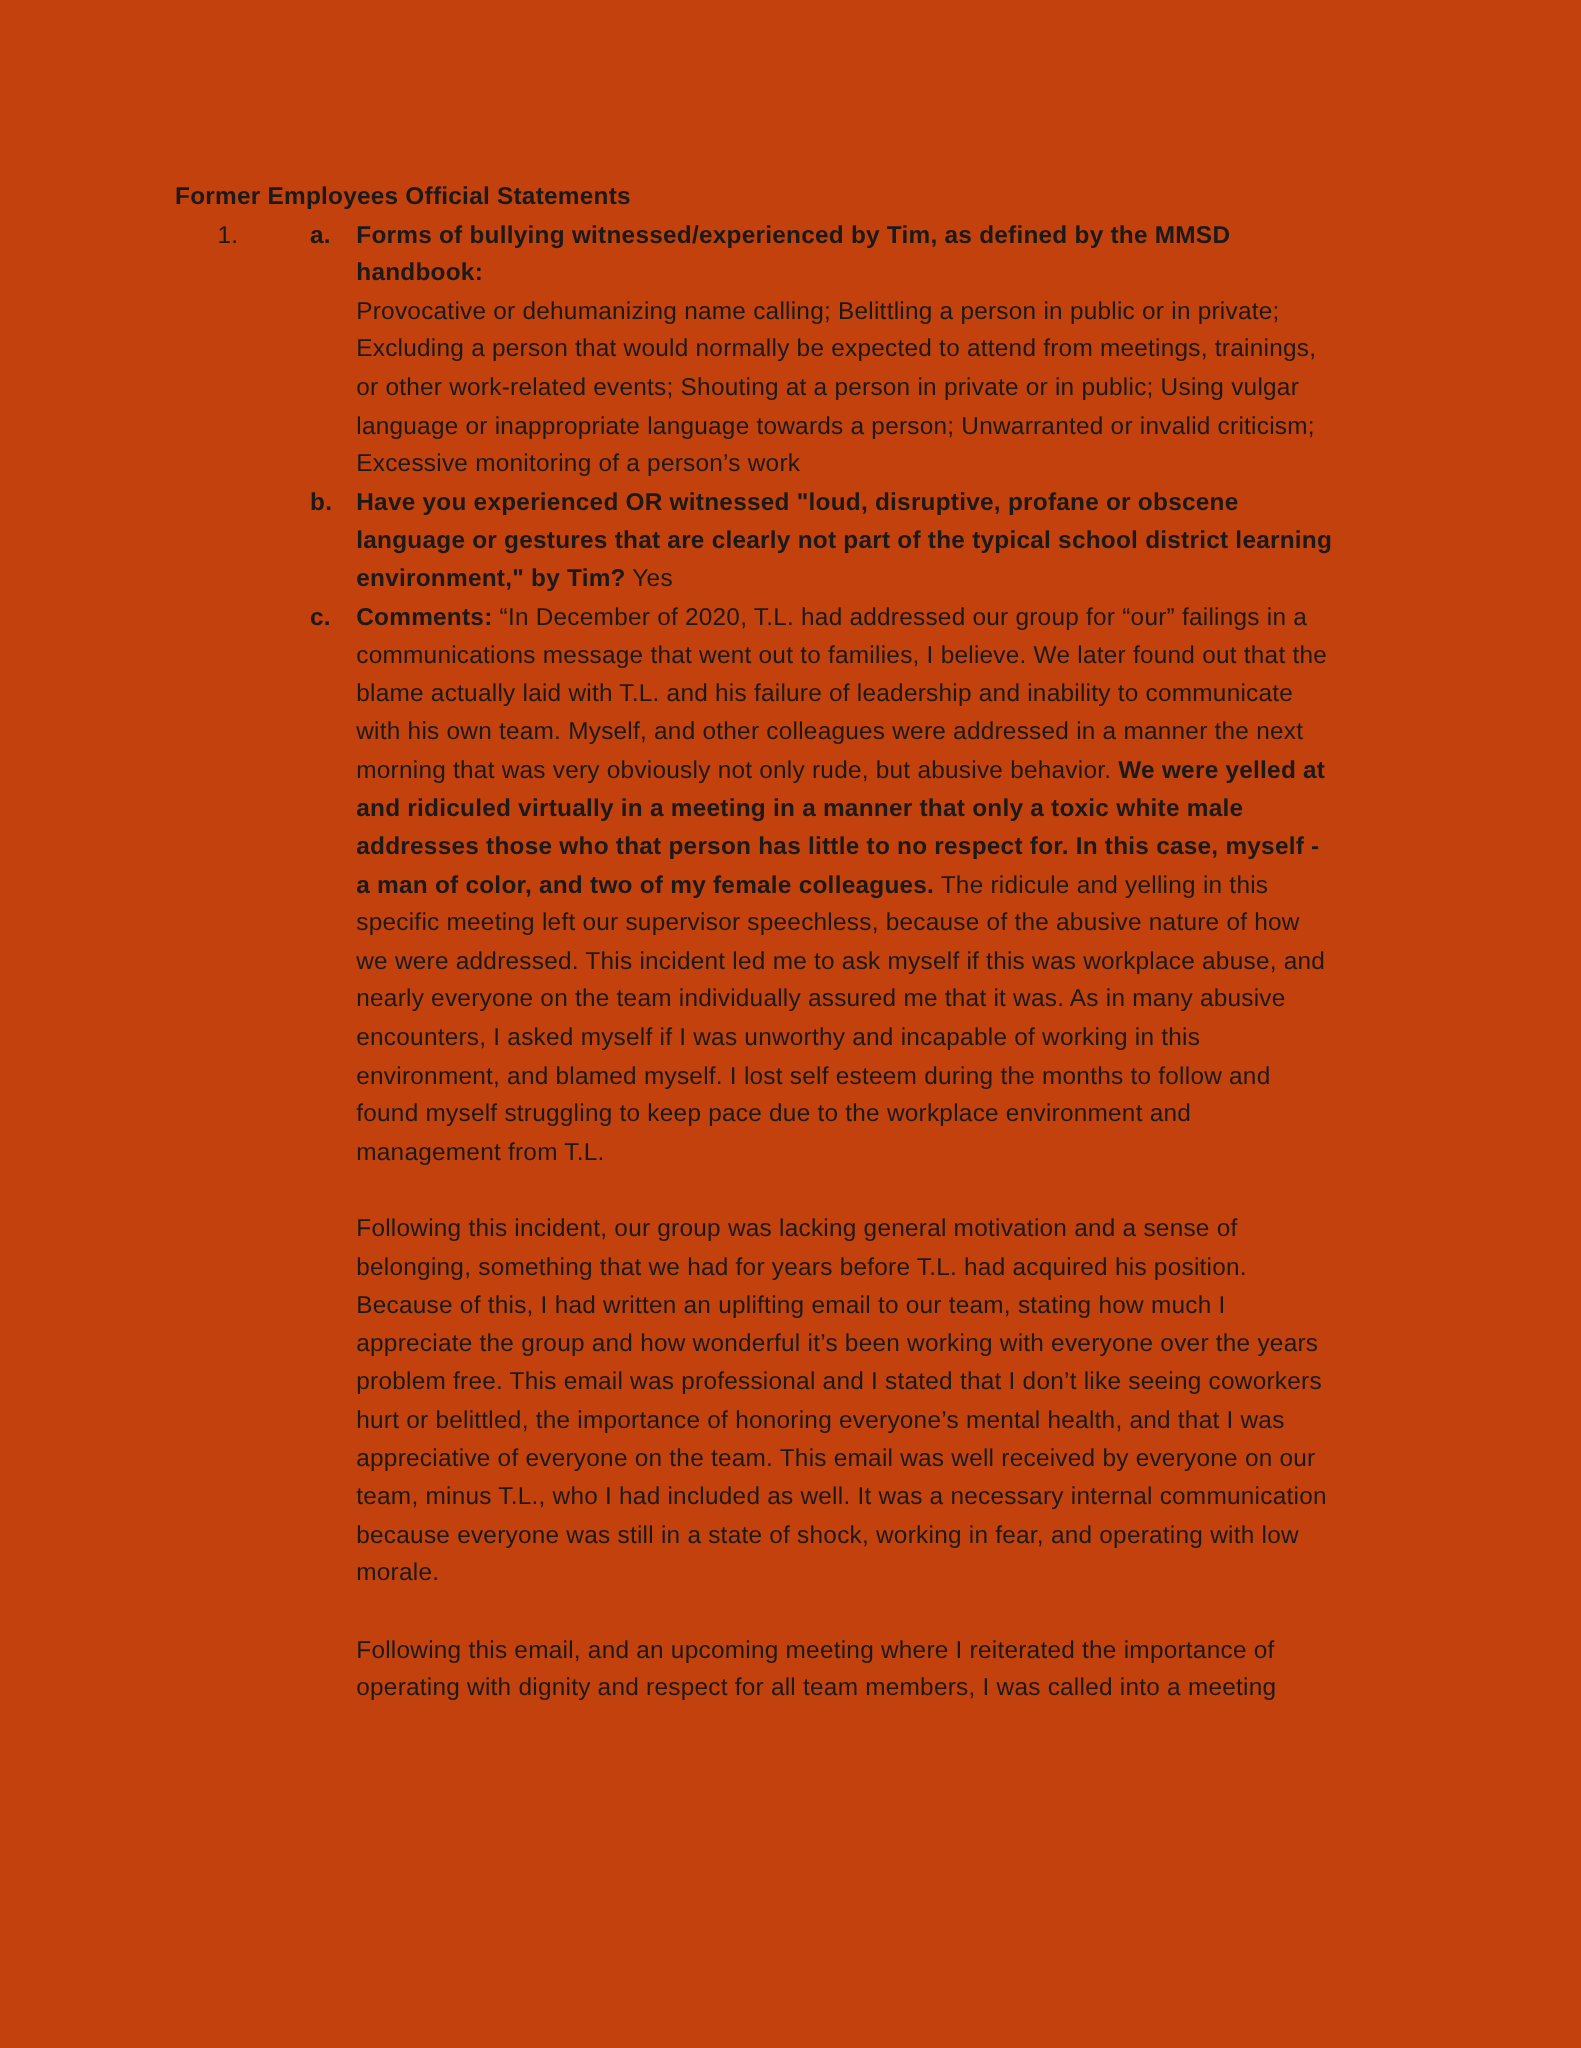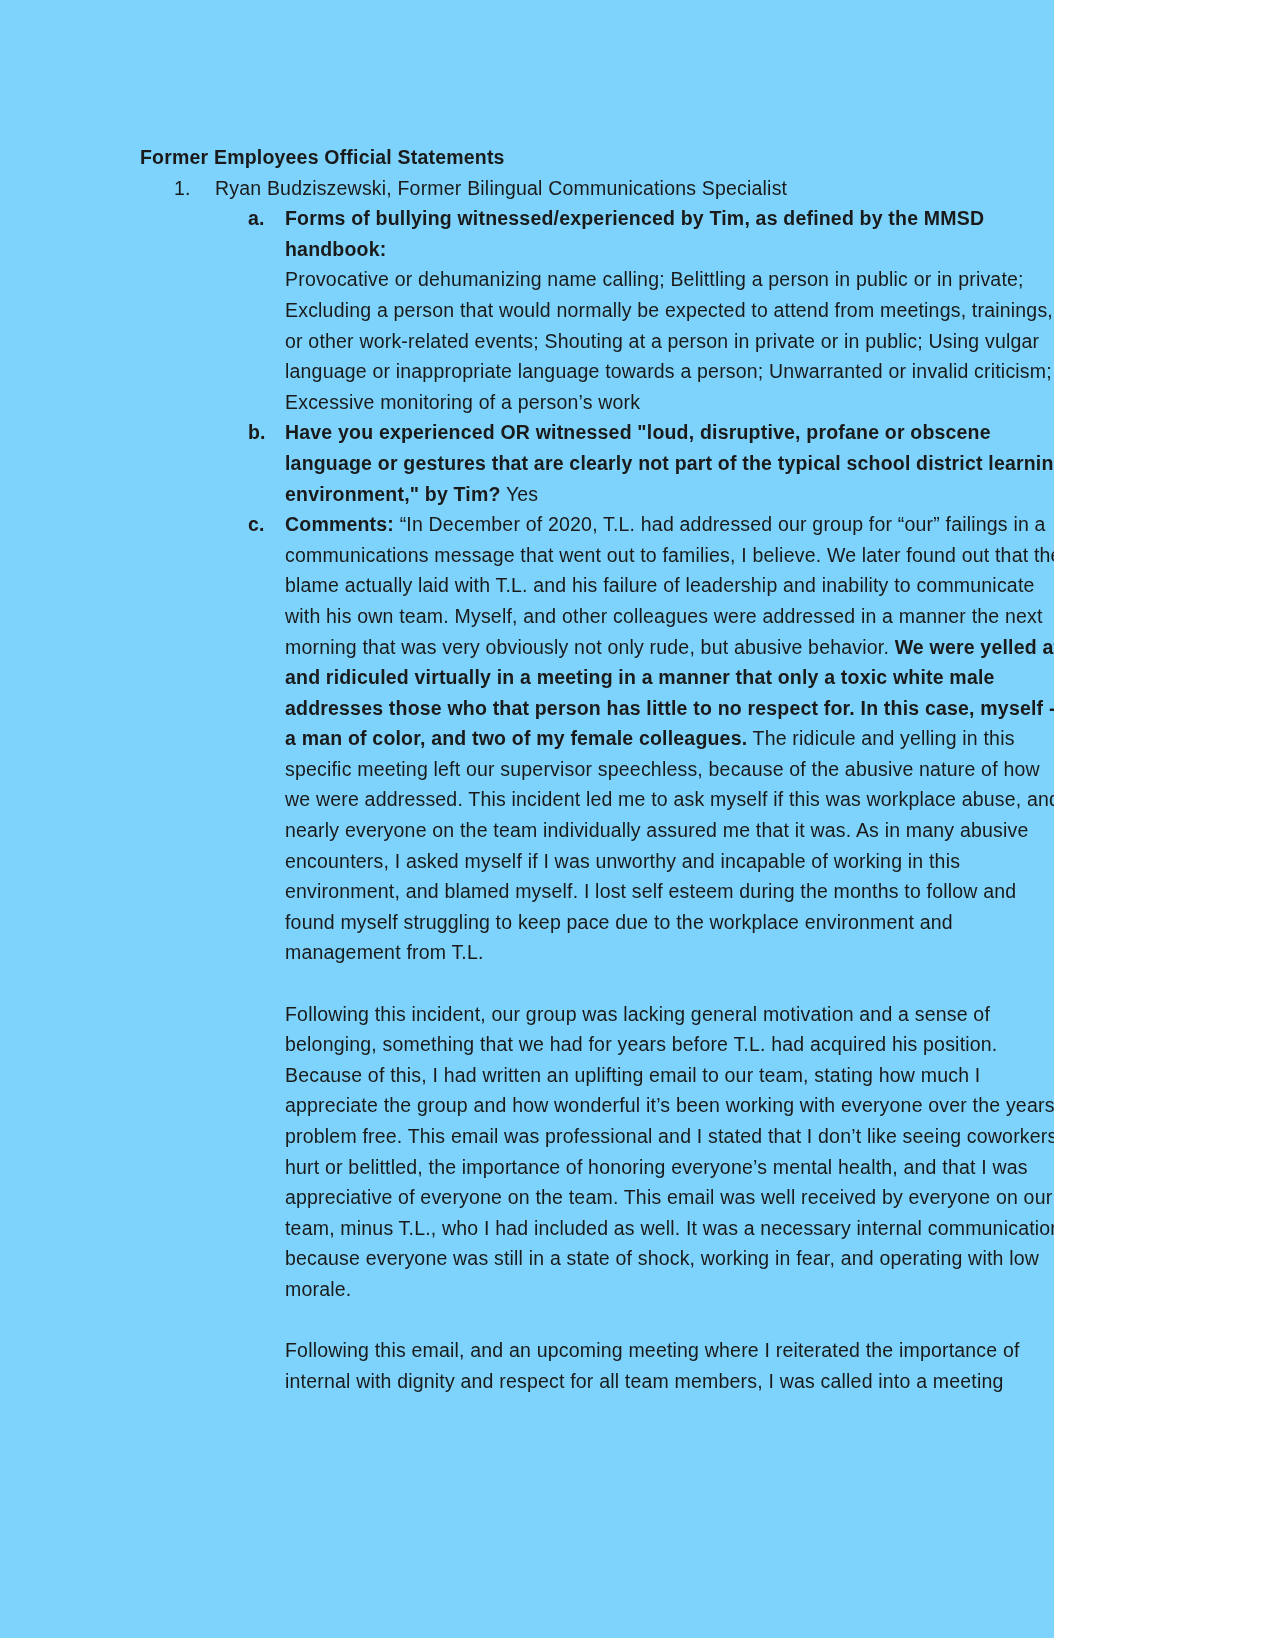--- a/index.html
+++ b/index.html
@@ -6,23 +6,23 @@
     margin: 0;
     padding: 0;
     background: #ffffff;
   }
   body {
     font-family: "Liberation Sans", sans-serif;
     color: #1a1a1a;
   }
   .page {
     position: relative;
-    width: 1054px;
+    width: 1265px;
     height: 1638px;
-    background: #7dd3fc;
+    background: #c2410c;
     overflow: hidden;
     box-sizing: border-box;
   }
   .doc-body {
     position: absolute;
     left: 140px;
     top: 142px;
     width: 928px;
   }
   .para {
@@ -75,21 +75,20 @@
 <body>
 
 <div class="page">
   <div class="doc-body">
 
     <p class="para title">Former Employees Official Statements</p>
 
 
     <p class="para level1">
       <span class="marker">1.</span>
-      <span>Ryan Budziszewski, Former Bilingual Communications Specialist</span>
     </p>
 
     <p class="para level2">
       <span class="marker">a.</span>
       <span class="b">Forms of bullying witnessed/experienced by Tim, as defined by the MMSD handbook:</span>
     </p>
     <p class="para level2-cont">Provocative or dehumanizing name calling; Belittling a person in public or in private; Excluding a person that would normally be expected to attend from meetings, trainings, or other work-related events; Shouting at a person in private or in public; Using vulgar language or inappropriate language towards a person; Unwarranted or invalid criticism; Excessive monitoring of a person’s work</p>
 
     <p class="para level2">
       <span class="marker">b.</span>
@@ -99,16 +98,16 @@
     <p class="para level2">
       <span class="marker">c.</span><span class="b">Comments:</span><span id="cp1"><span> “In December of 2020, T.L. had addressed our group for “our” failings in a communications message that went out to families, I believe. We later found out that the blame actually laid with T.L. and his failure of leadership and inability to communicate with his own team. Myself, and other colleagues were addressed in a manner the next morning that was very obviously not only rude, but abusive behavior. </span><span class="b">We were yelled at and ridiculed virtually in a meeting in a manner that only a toxic white male addresses those who that person has little to no respect for. In this case, myself - a man of color, and two of my female colleagues.</span><span> The ridicule and yelling in this specific meeting left our supervisor speechless, because of the abusive nature of how we were addressed. This incident led me to ask myself if this was workplace abuse, and nearly everyone on the team individually assured me that it was. As in many abusive encounters, I asked myself if I was unworthy and incapable of working in this environment, and blamed myself. I lost self esteem during the months to follow and found myself struggling to keep pace due to the workplace environment and management from T.L.</span></span>
     </p>
 
     <div class="spacer"></div>
 
     <p class="para level2-cont" id="cp2"><span>Following this incident, our group was lacking general motivation and a sense of belonging, something that we had for years before T.L. had acquired his position. Because of this, I had written an uplifting email to our team, stating how much I appreciate the group and how wonderful it’s been working with everyone over the years problem free. This email was professional and I stated that I don’t like seeing coworkers hurt or belittled, the importance of honoring everyone’s mental health, and that I was appreciative of everyone on the team. This email was well received by everyone on our team, minus T.L., who I had included as well. It was a necessary internal communication because everyone was still in a state of shock, working in fear, and operating with low morale.</span></p>
 
     <div class="spacer"></div>
 
-    <p class="para level2-cont" id="cp3"><span>Following this email, and an upcoming meeting where I reiterated the importance of internal with dignity and respect for all team members, I was called into a meeting</span></p>
+    <p class="para level2-cont" id="cp3"><span>Following this email, and an upcoming meeting where I reiterated the importance of operating with dignity and respect for all team members, I was called into a meeting</span></p>
 
   </div>
 </div>
 
 </body></html>

